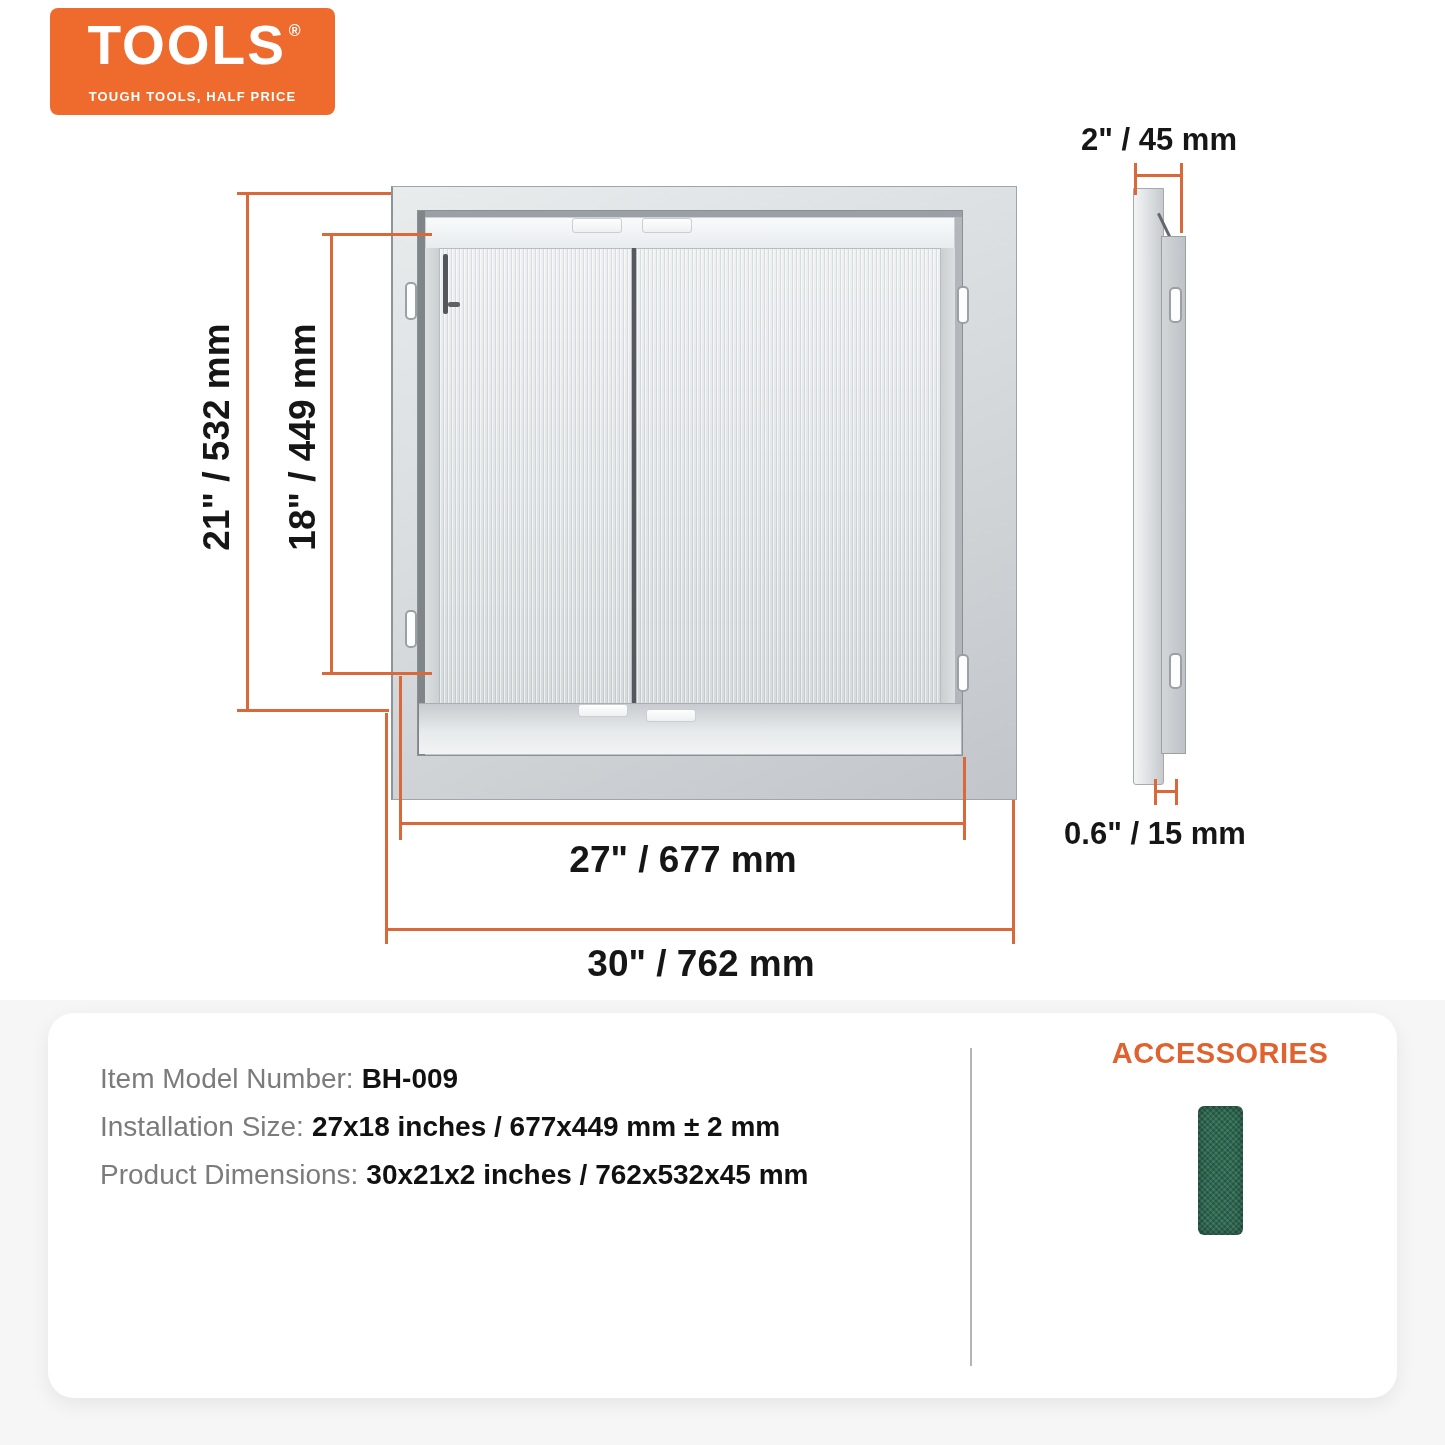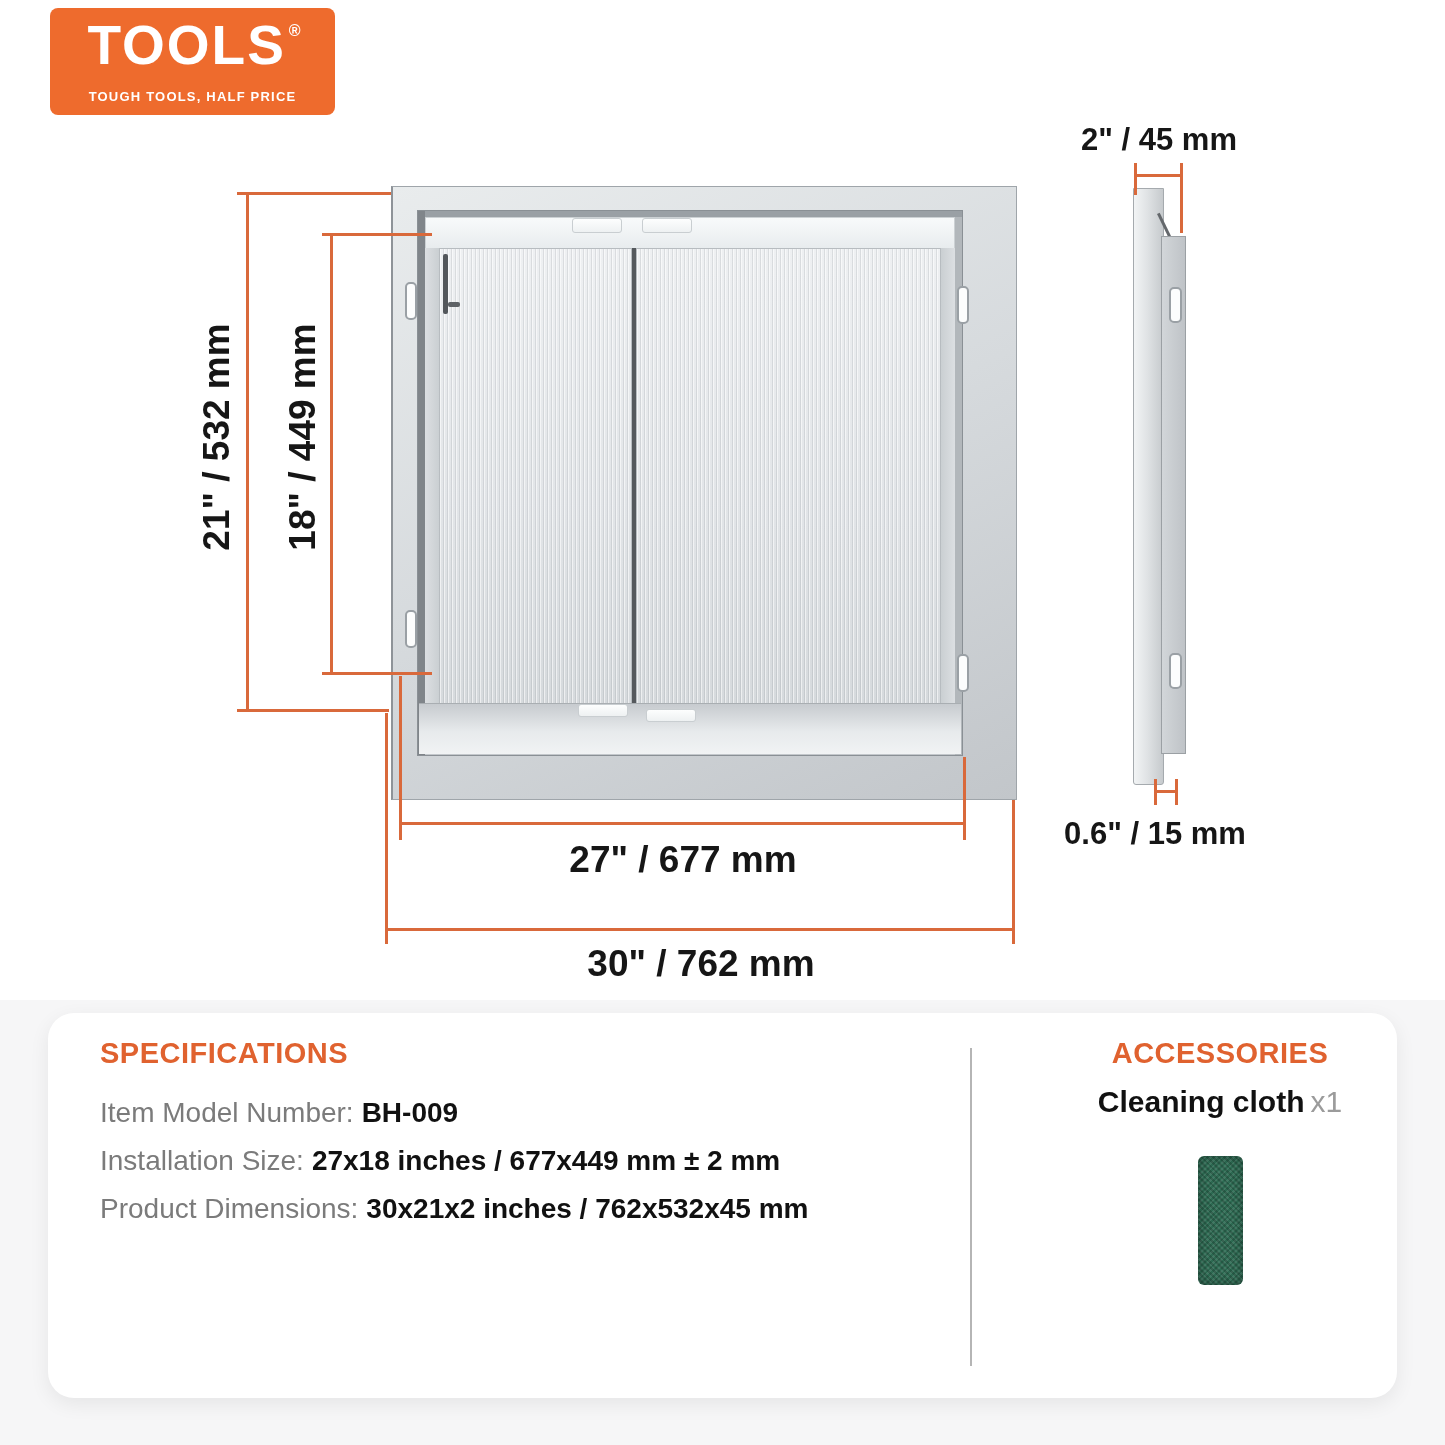--- a/index.html
+++ b/index.html
@@ -143,29 +143,25 @@
 
 <div class="abs dl" style="left:1156px;top:790px;width:22px;height:3px;"></div>
 <div class="abs dl" style="left:1154px;top:779px;width:3px;height:26px;"></div>
 <div class="abs dl" style="left:1175px;top:779px;width:3px;height:26px;"></div>
 <div class="abs dim-label" style="left:1005px;top:816px;width:300px;font-size:31px;">0.6" / 15 mm</div>
 
 <div class="abs band"></div>
 <div class="abs card"></div>
 
 <div class="abs spec-col">
-  <h2 class="sec-title">SPECIFICATIONS</h2>
   <div class="spec-rows">
     <div class="spec-row"><span class="spec-label">Item Model Number:</span><span class="spec-value">BH-009</span></div>
     <div class="spec-row"><span class="spec-label">Installation Size:</span><span class="spec-value">27x18 inches / 677x449 mm ± 2 mm</span></div>
     <div class="spec-row"><span class="spec-label">Product Dimensions:</span><span class="spec-value">30x21x2 inches / 762x532x45 mm</span></div>
   </div>
 </div>
 
 <div class="abs vdivider"></div>
 
 <div class="abs acc-col">
   <h2 class="sec-title">ACCESSORIES</h2>
-  <div class="acc-item">
-    <span class="acc-name">Cleaning cloth</span><span class="acc-qty">x1</span>
-  </div>
   <div class="pad"></div>
 </div>
 
 </body></html>

